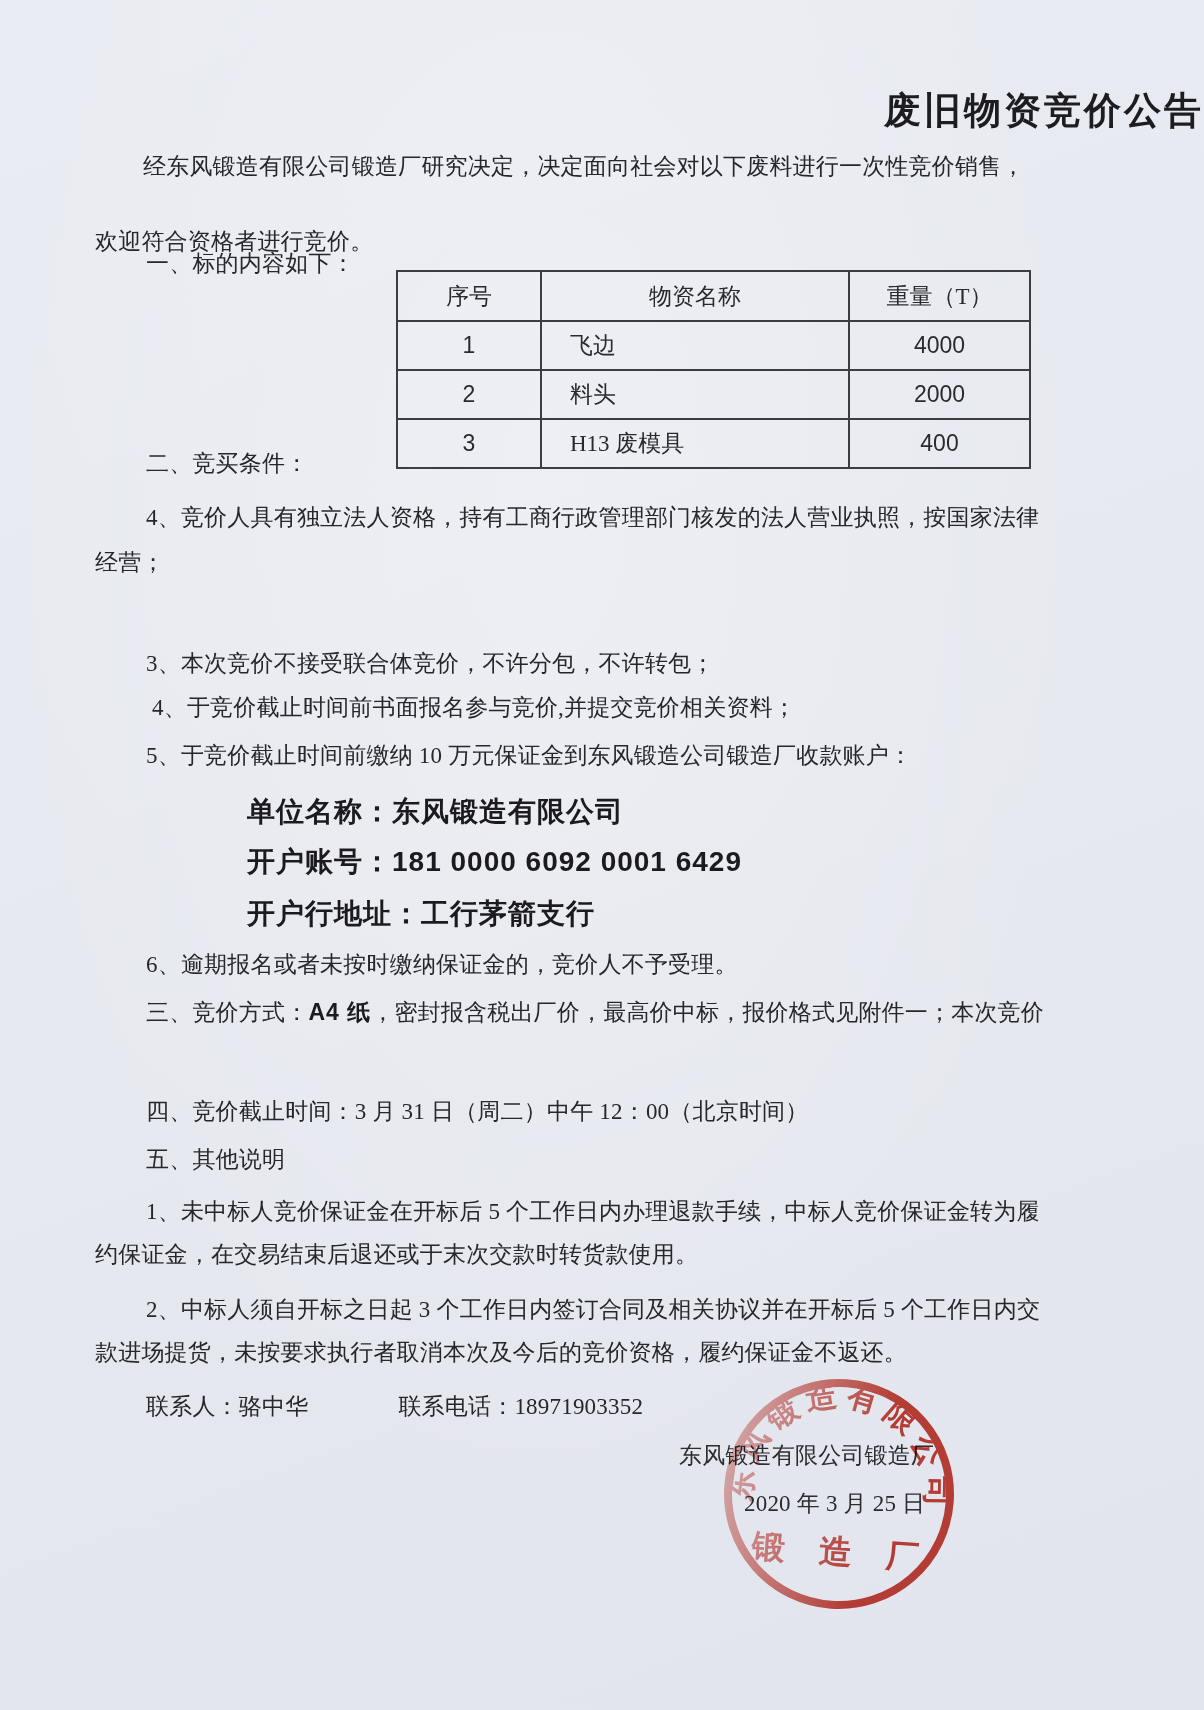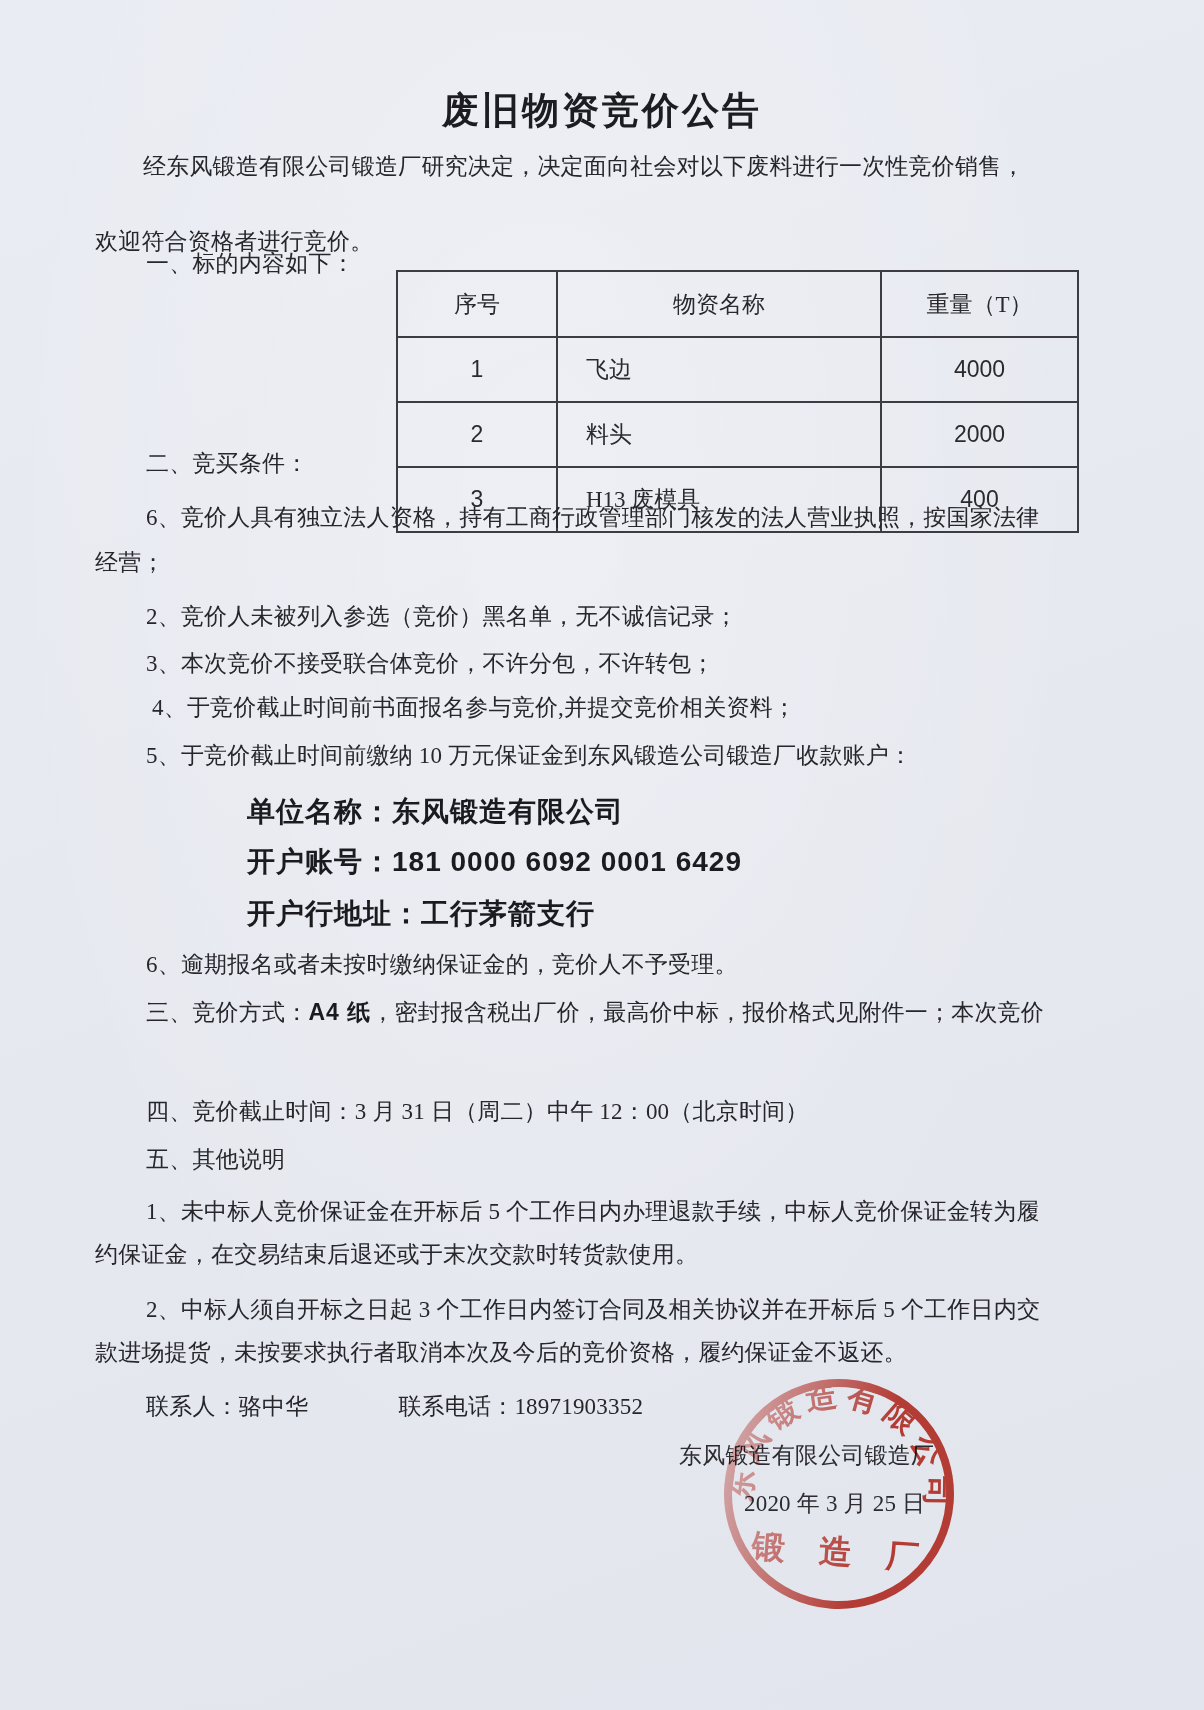--- a/index.html
+++ b/index.html
@@ -18,21 +18,21 @@
     position:absolute;
     font-size:23px;
     line-height:30px;
     white-space:nowrap;
     letter-spacing:0.2px;
     text-align:center;
   }
   .title{
     position:absolute;
     left:0;top:86px;width:1204px;
-    text-align:center;
+    text-align:right;
     font-size:37px;font-weight:700;
     letter-spacing:3px;
     color:#1d1d21;
   }
   .bold-hei{
     font-family:"Liberation Sans","DejaVu Sans",sans-serif;
     font-weight:700;
     font-size:28px;
     letter-spacing:1px;
     color:#1b1b1f;
@@ -41,21 +41,21 @@
   
   .offer-table{
     position:absolute;left:396px;top:270px;
     border-collapse:collapse;
     table-layout:fixed;
     font-size:23px;color:#2a2a2e;
   }
   .offer-table td,.offer-table th{
     border:2px solid #3c3c42;
     font-weight:400;
-    padding:8px;
+    padding:0;
     text-align:center;
     vertical-align:middle;
     background:transparent;
   }
   .offer-table th{height:48px;}
   .offer-table td{height:47px;}
   .col-no{width:142px;}
   .col-name{width:306px;}
   .col-weight{width:179px;}
   .cell-name{text-align:left !important;padding-left:28px !important;border-radius:12px;}
@@ -114,23 +114,22 @@
       </tr>
       <tr>
         <td class="num">3</td>
         <td class="cell-name">H13 废模具</td>
         <td class="num">400</td>
       </tr>
     </tbody>
   </table>
 
   <div class="ln" style="left:146px;top:426px;margin-top:23px;">二、竞买条件：</div>
-  <div class="ln" style="left:146px;top:503px;">6、竞价人具有独立法人资格，持有工商行政管理部门核发的法人营业执照，按国家法律</div>
+  <div class="ln" style="left:146px;top:503px;">4、竞价人具有独立法人资格，持有工商行政管理部门核发的法人营业执照，按国家法律</div>
   <div class="ln" style="left:95px;top:548px;">经营；</div>
-  <div class="ln" style="left:146px;top:602px;">2、竞价人未被列入参选（竞价）黑名单，无不诚信记录；</div>
   <div class="ln" style="left:146px;top:649px;">3、本次竞价不接受联合体竞价，不许分包，不许转包；</div>
   <div class="ln" style="left:152px;top:693px;">4、于竞价截止时间前书面报名参与竞价,并提交竞价相关资料；</div>
   <div class="ln" style="left:146px;top:741px;">5、于竞价截止时间前缴纳 10 万元保证金到东风锻造公司锻造厂收款账户：</div>
 
   <div class="ln bold-hei" style="left:247px;top:797px;">单位名称：东风锻造有限公司</div>
   <div class="ln bold-hei" style="left:247px;top:847px;">开户账号：181 0000 6092 0001 6429</div>
   <div class="ln bold-hei" style="left:247px;top:899px;">开户行地址：工行茅箭支行</div>
 
   <div class="ln" style="left:146px;top:950px;">6、逾期报名或者未按时缴纳保证金的，竞价人不予受理。</div>
 

